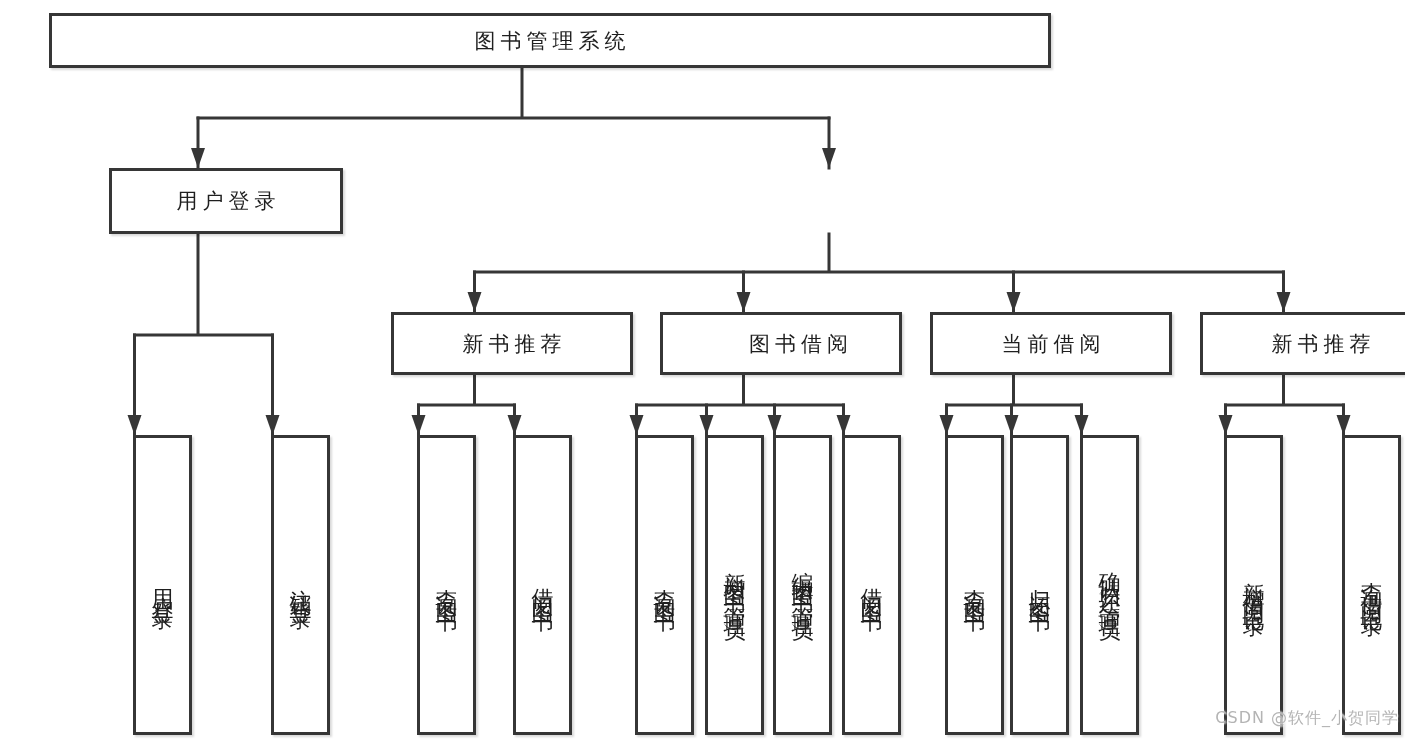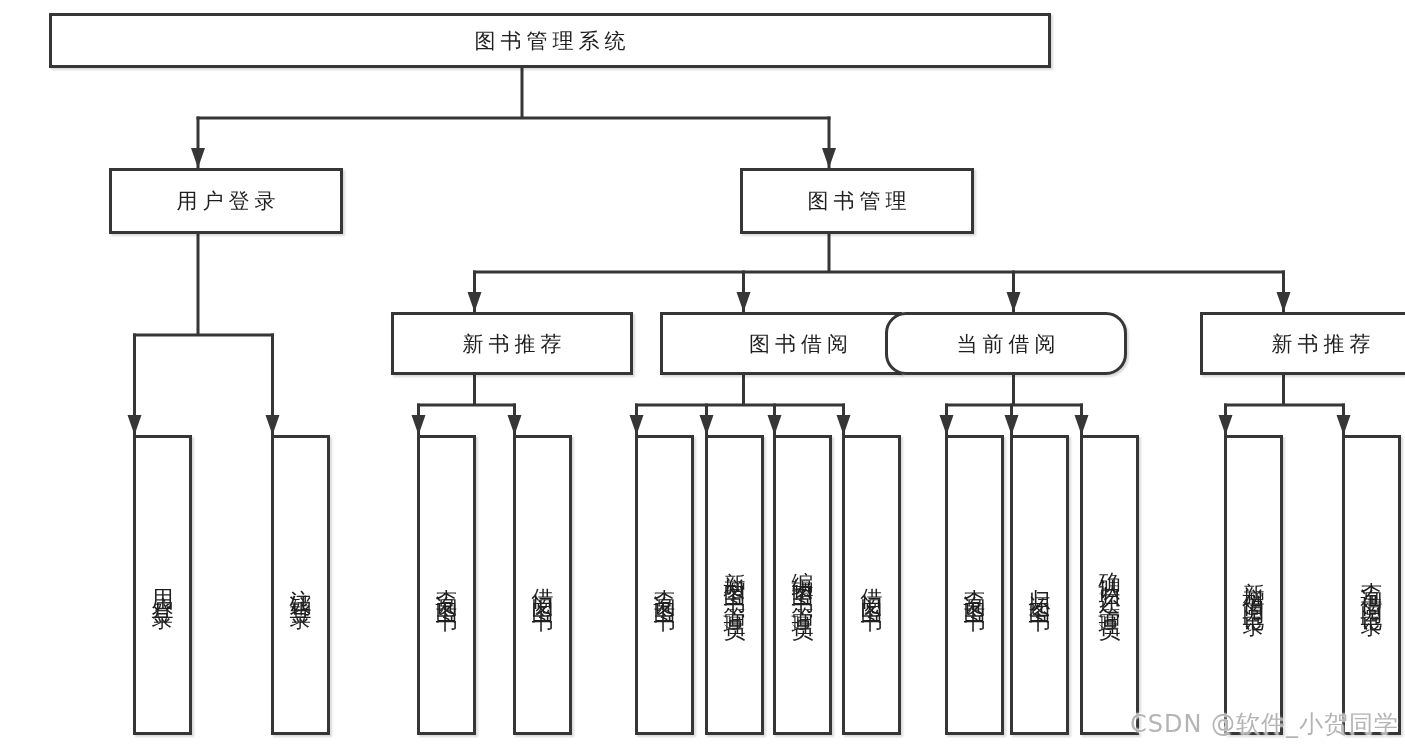--- a/index.html
+++ b/index.html
@@ -64,21 +64,21 @@
     letter-spacing:7px;
     line-height:1;
     word-break:break-all;
     text-align:center;
   }
   .watermark{
     position:absolute;
     right:6px;
     top:708px;
     z-index:5;
-    font-size:24px;
+    font-size:16px;
     letter-spacing:1px;
     color:var(--watermark);
     text-shadow:1px 1px 2px #fff,-1px -1px 2px #fff;
     white-space:nowrap;
   }
 </style>
 </head>
 <body>
 
 <div class="canvas">
@@ -120,25 +120,24 @@
     <line class="conn" x1="1081.5" y1="405" x2="1081.5" y2="435" marker-end="url(#arrowhead)"></line>
 
     <path class="conn" d="M1283.5,375 V405 M1225.5,405 H1343.5"></path>
     <line class="conn" x1="1225.5" y1="405" x2="1225.5" y2="435" marker-end="url(#arrowhead)"></line>
     <line class="conn" x1="1343.5" y1="405" x2="1343.5" y2="435" marker-end="url(#arrowhead)"></line>
   </svg>
 
   <div class="node hbox root-box">图书管理系统</div>
 
   <div class="node hbox l2-box" style="left:81px;">用户登录</div>
-  <div class="node hbox l2-box" style="left:712px;">图书管理</div>
 
   <div class="node hbox l3-box" style="left:363px;">新书推荐</div>
   <div class="node hbox l3-box" style="left:632px;padding-left:35px;">图书借阅</div>
-  <div class="node hbox l3-box" style="left:857px;border-radius:21px;">当前借阅</div>
+  <div class="node hbox l3-box" style="left:902px;">当前借阅</div>
   <div class="node hbox l3-box" style="left:1172px;">新书推荐</div>
 
   <div class="node vbox" style="left:105px;">用户登录</div>
   <div class="node vbox" style="left:243px;">注销登录</div>
 
   <div class="node vbox" style="left:389px;">查询图书</div>
   <div class="node vbox" style="left:485px;">借阅图书</div>
 
   <div class="node vbox" style="left:607px;">查询图书</div>
   <div class="node vbox" style="left:677px;">新增图书（管理员）</div>

